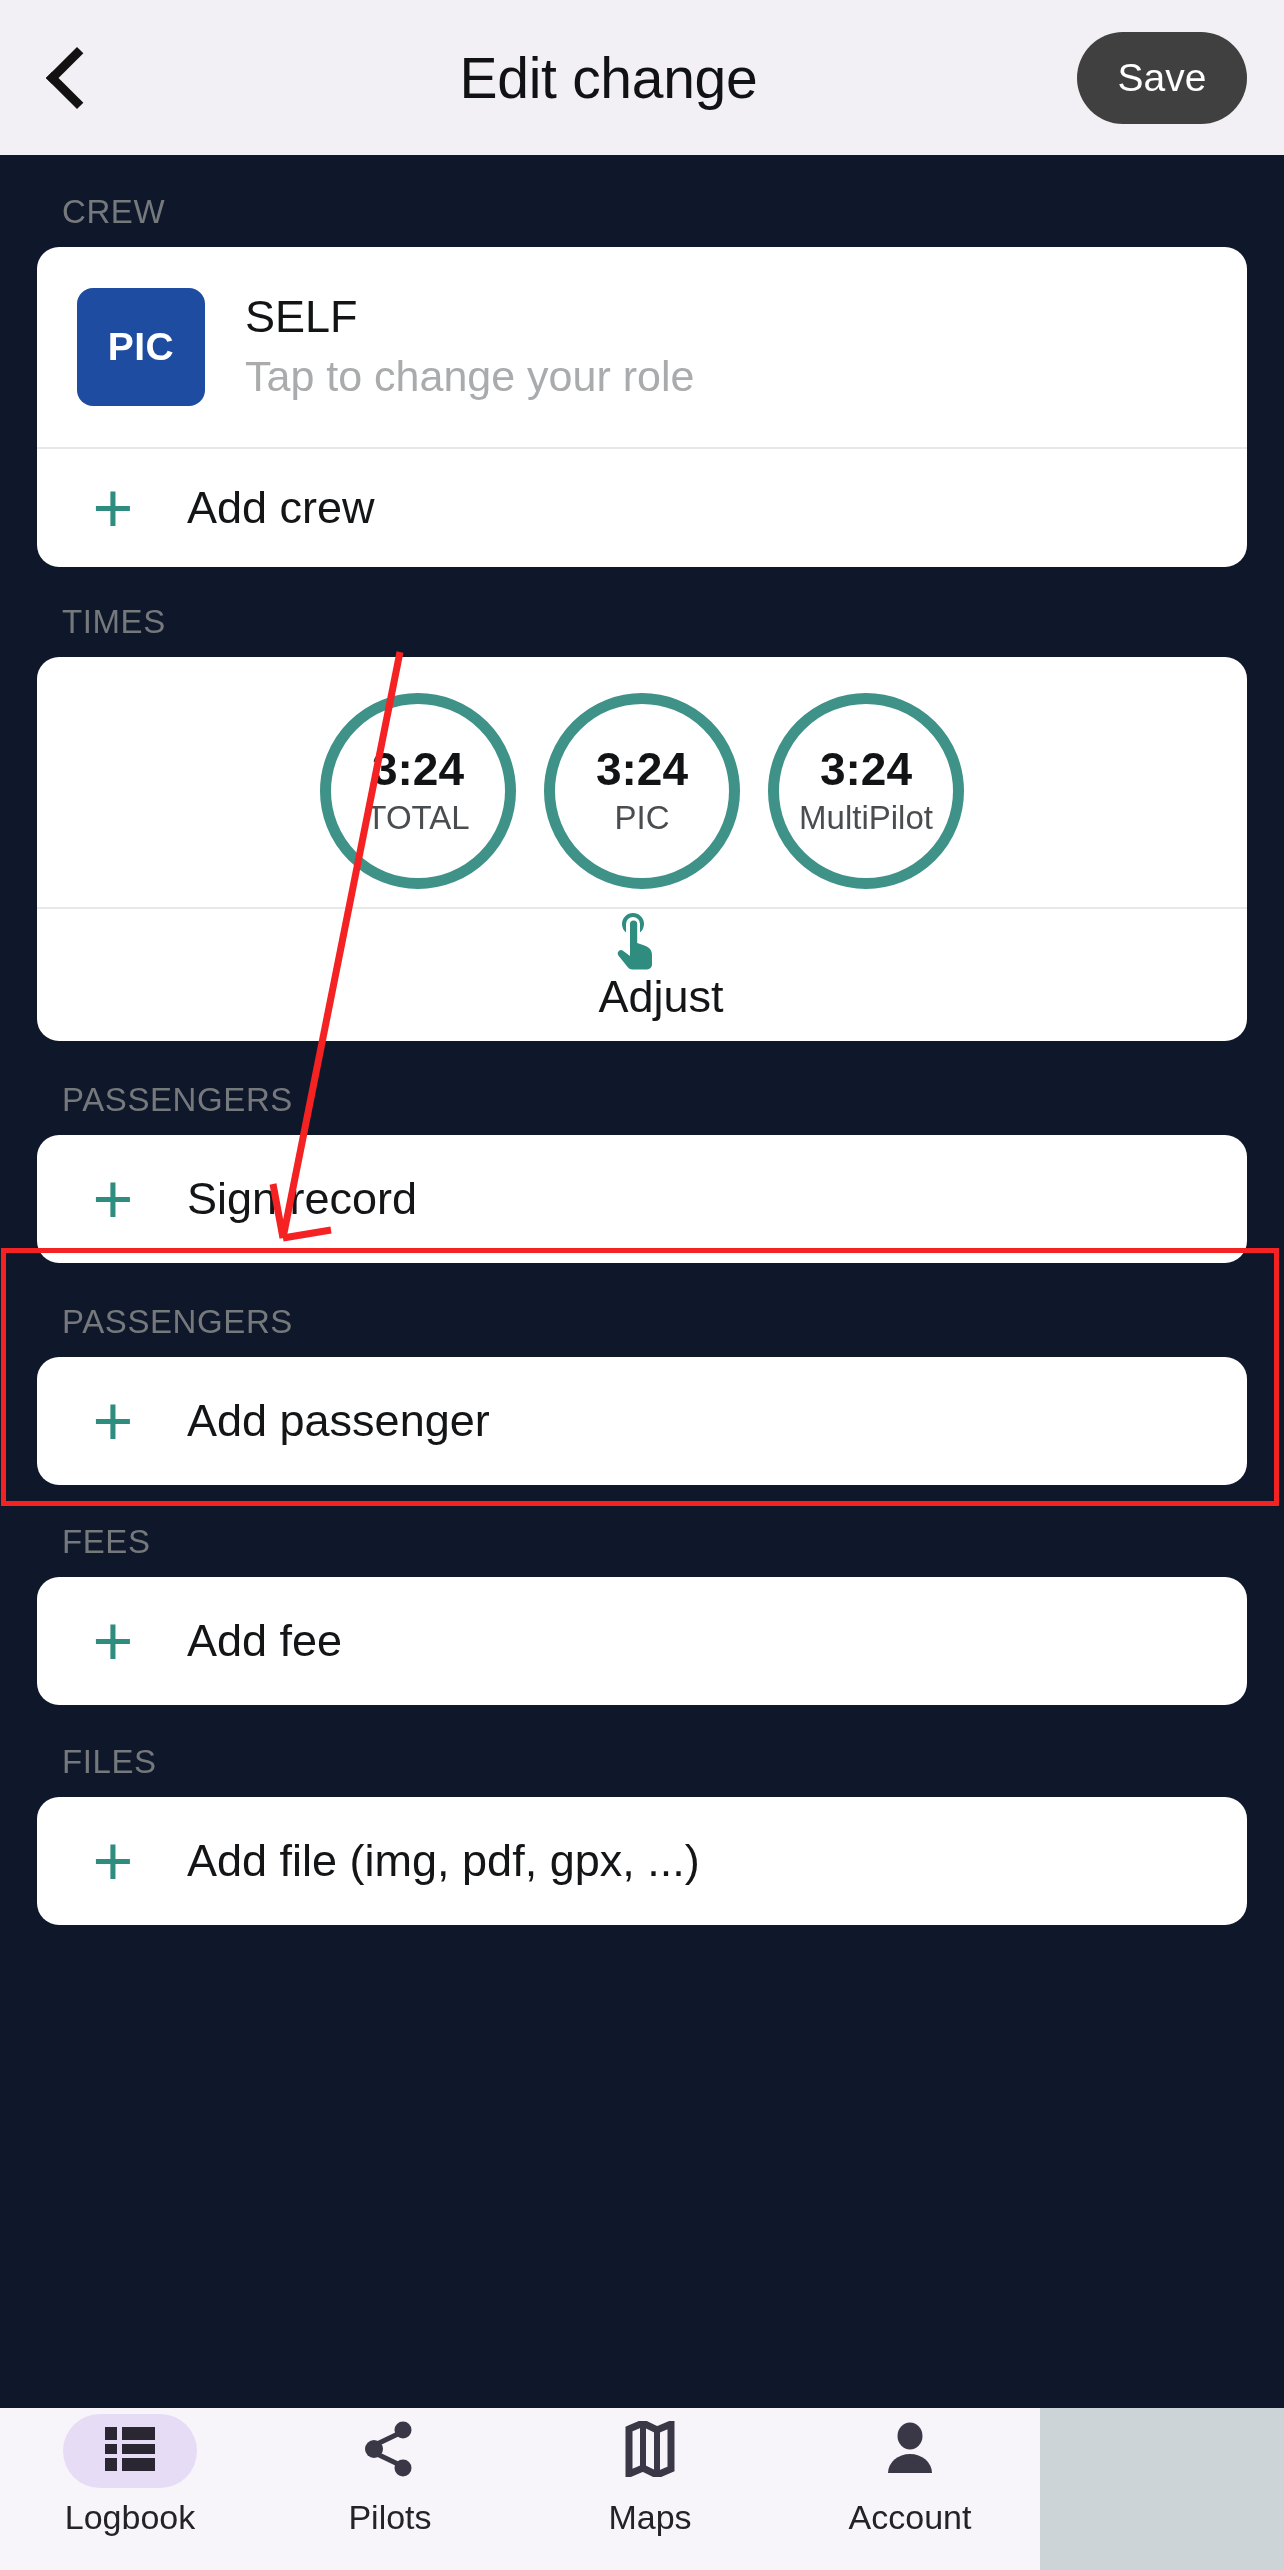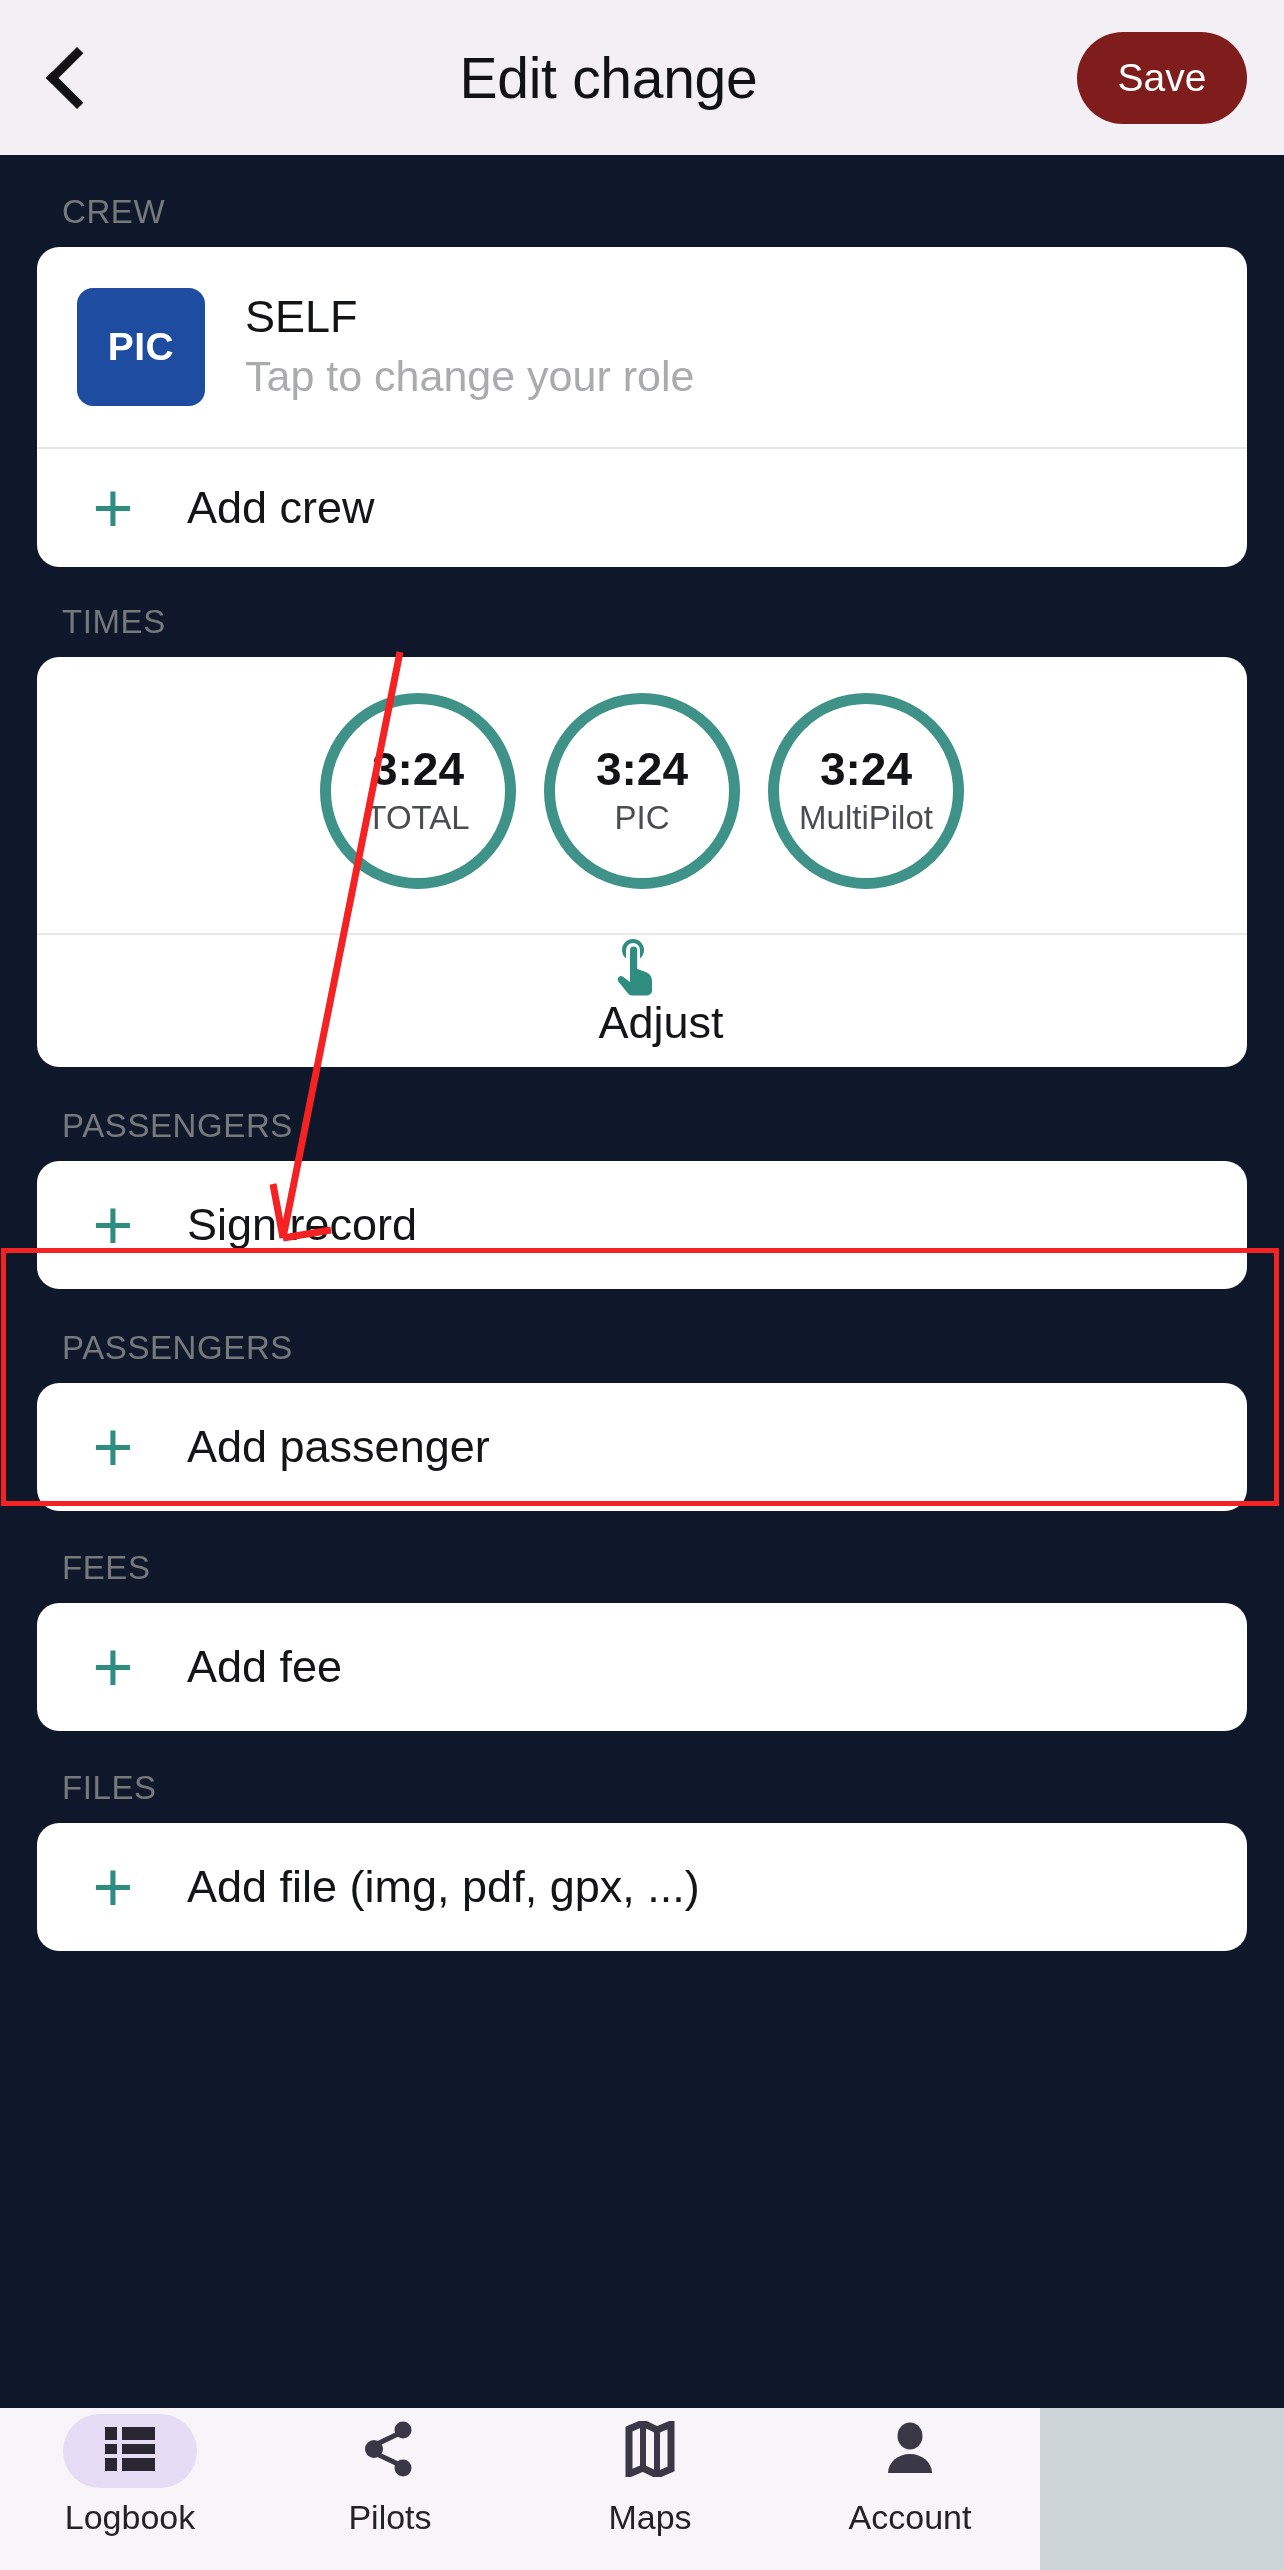--- a/index.html
+++ b/index.html
@@ -28,21 +28,21 @@
     border-bottom:9px solid #121212;
     transform:rotate(45deg);
     margin-left:14px;
   }
   .header-title {
     flex:1; text-align:center;
     font-size:57px; color:#111214; letter-spacing:-0.3px;
   }
   .save-btn {
     margin-right:37px;
-    background:#7f1d1d;
+    background:#404040;
     color:#ffffff;
     font-size:39px;
     border-radius:48px;
     width:170px; height:92px;
     display:flex; align-items:center; justify-content:center;
     cursor:pointer;
     border:none;
     font-family:"Liberation Sans", sans-serif;
   }
 
@@ -85,21 +85,21 @@
   .plus {
     color:#2f8d80; font-size:70px; line-height:0.7;
     width:72px; text-align:center; flex:0 0 auto; font-weight:300;
   }
   .row-label { font-size:45px; color:#141517; margin-left:38px; }
 
   
   .times-card { padding:0; }
   .circles {
     display:flex; align-items:center; justify-content:center;
-    gap:28px; padding:36px 0 44px 0;
+    gap:28px; padding:36px 0 18px 0;
   }
   .circ {
     width:196px; height:196px; border-radius:50%;
     border:11px solid #3f9287;
     display:flex; flex-direction:column;
     align-items:center; justify-content:center;
   }
   .circ-val { font-size:46px; font-weight:bold; color:#121315; line-height:1.05; }
   .circ-lbl { font-size:33px; color:#4a4d4f; margin-top:6px; }
   .adjust-row { min-height:132px;flex-direction:column; }

